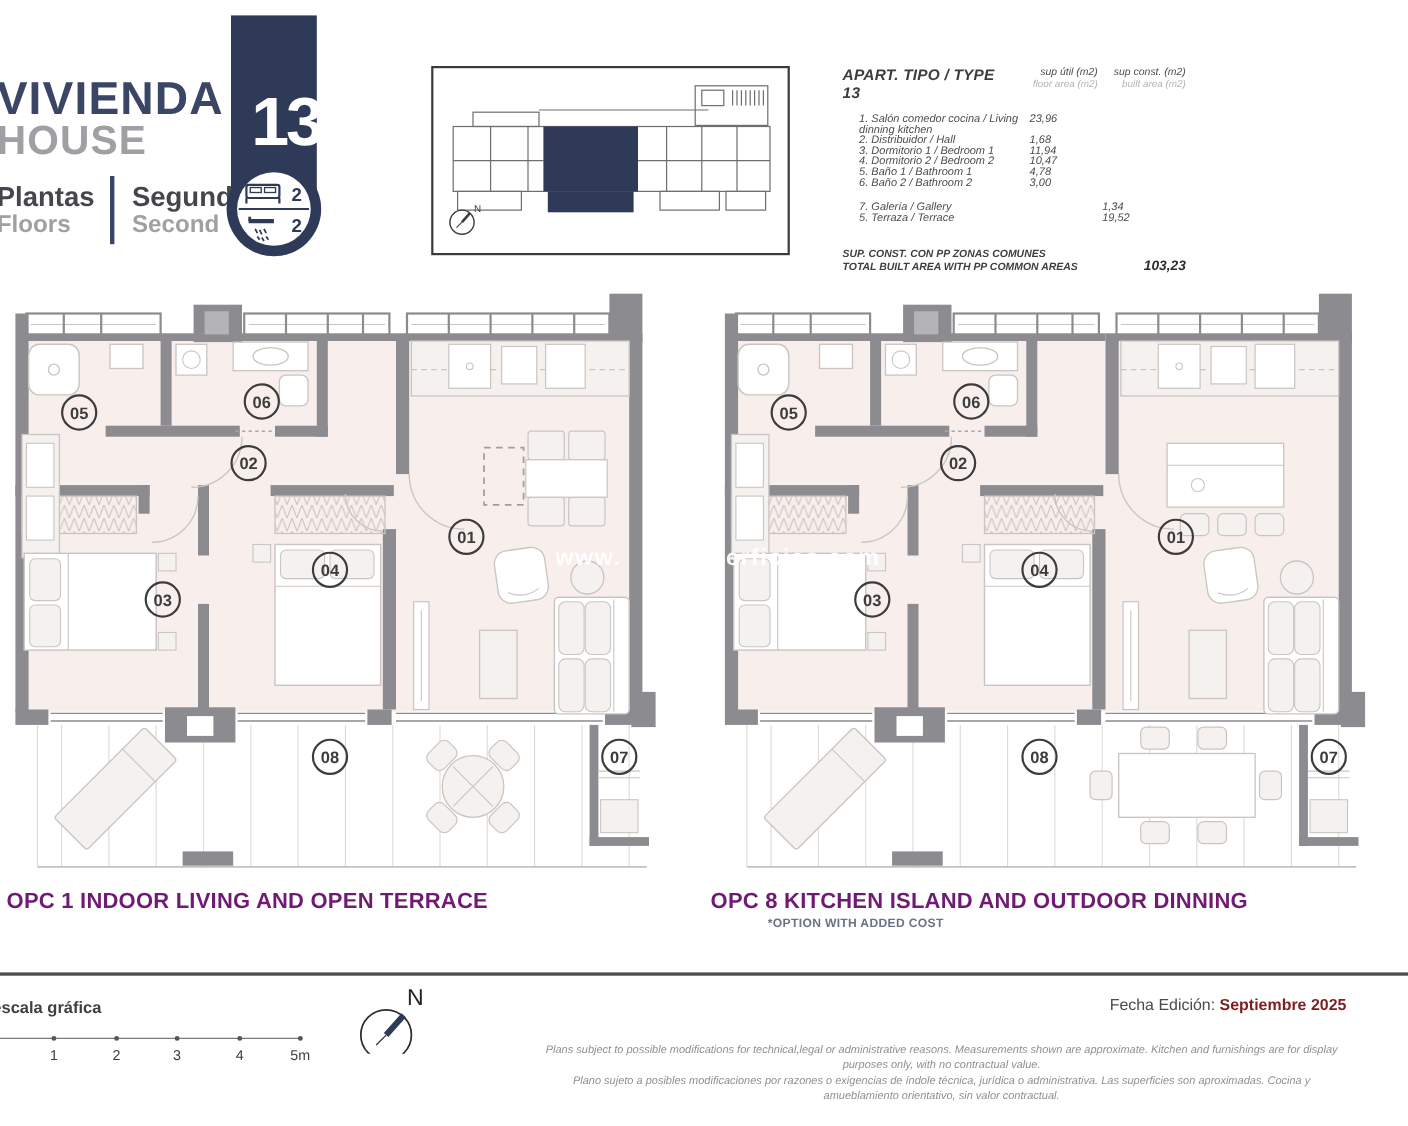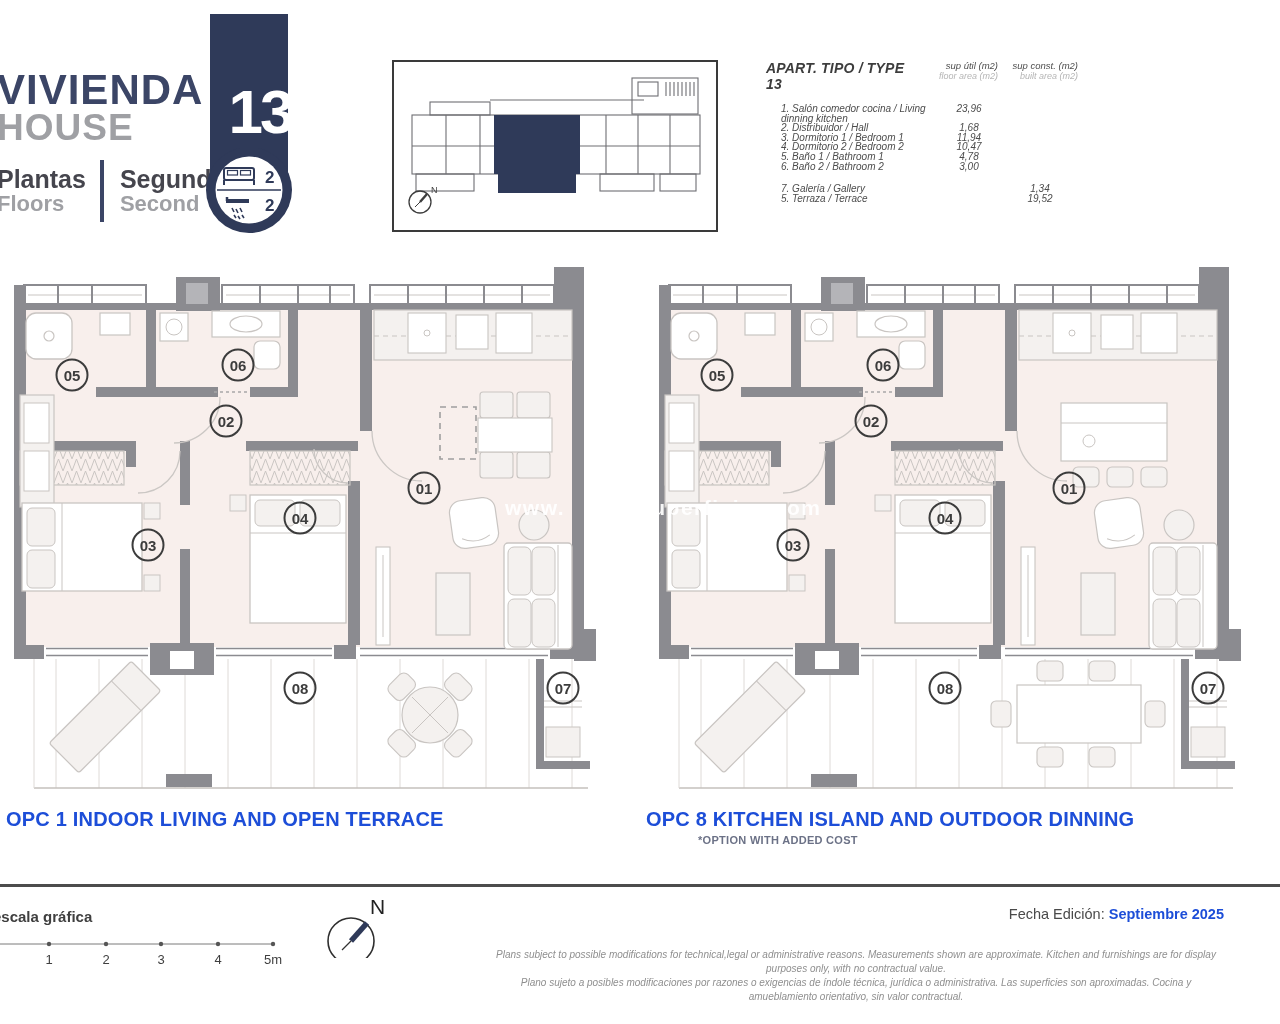--- a/index.html
+++ b/index.html
@@ -25,44 +25,44 @@
 
   
   .area-table{position:absolute;left:766px;top:60px;width:312px;font-style:italic;color:#4c4c4c;}
   .at-head{display:grid;grid-template-columns:1fr 76px 80px;align-items:start;}
   .at-title{font-size:14px;font-weight:bold;color:#3d3d3d;letter-spacing:0.2px;}
   .at-col{text-align:right;}
   .at-col-main{font-size:9.5px;font-weight:normal;color:#4f4f4f;line-height:11px;}
   .at-col-sub{font-size:9px;color:#b5b5b5;line-height:10px;}
   .at-rows{margin-top:12px;margin-left:15px;}
   .at-row{display:grid;grid-template-columns:1fr 66px 76px;font-size:10px;line-height:9.6px;}
-  .at-row .v{text-align:center;}
+  .at-row .v{text-align:left;}
   .at-row.gap{margin-bottom:13px;}
   .at-total{display:grid;grid-template-columns:1fr 76px;margin-top:24px;align-items:end;}
   .at-total-labels div{font-size:9.5px;font-weight:bold;color:#3f3f3f;line-height:10.5px;}
   .at-total-val{font-size:12.5px;font-weight:bold;color:#2e2e2e;text-align:right;}
 
   
   .plan{position:absolute;top:255px;width:600px;height:545px;}
   #plan-opc1{left:0;}
   #plan-opc2{left:645px;}
-  .watermark{position:absolute;left:505px;top:496px;display:flex;gap:74px;
+  .watermark{position:absolute;left:505px;top:496px;display:flex;gap:53px;
      font-size:21px;font-weight:bold;letter-spacing:1.5px;color:rgba(255,255,255,0.92);z-index:5;}
-  .caption{position:absolute;top:808px;font-size:20px;font-weight:bold;color:#1d4ed8;letter-spacing:0.2px;text-align:center;}
+  .caption{position:absolute;top:808px;font-size:20px;font-weight:bold;color:#701a75;letter-spacing:0.2px;text-align:center;}
   #cap1{left:6px;}
   #cap2{left:646px;}
   .caption-note{position:absolute;left:650px;top:834px;font-size:11px;font-weight:bold;color:#6b7186;letter-spacing:0.3px;margin-left:48px;}
 
   
   .footer-divider{position:absolute;left:0;top:884px;width:1280px;height:3px;background:#4c4c4c;}
   .scale-label{position:absolute;left:-7px;top:908px;font-size:15px;font-weight:bold;color:#3f3f3f;}
   .scalebar{position:absolute;left:0;top:936px;}
   .compass-footer{position:absolute;left:320px;top:896px;}
   .fecha{position:absolute;right:56px;top:906px;font-size:14.5px;color:#4a4a4a;}
-  .fecha b{color:#1d4ed8;}
+  .fecha b{color:#7f1d1d;}
   .disclaimer{position:absolute;left:486px;top:948px;width:740px;text-align:center;
      font-size:10px;font-style:italic;color:#8f8f8f;line-height:14px;}
 </style>
 </head>
 <body>
 
 <div class="page">
 
   <div class="title-block">
     <div class="title-es">VIVIENDA</div>
@@ -191,20 +191,27 @@
           <span>7. Galería / Gallery</span>
           <span class="v"></span>
           <span class="v">1,34</span>
         </div>
         <div class="at-row">
           <span>5. Terraza / Terrace</span>
           <span class="v"></span>
           <span class="v">19,52</span>
         </div>
       </div>
+    <div class="at-total">
+      <div class="at-total-labels">
+        <div>SUP. CONST. CON PP ZONAS COMUNES</div>
+        <div>TOTAL BUILT AREA WITH PP COMMON AREAS</div>
+      </div>
+      <div class="at-total-val">103,23</div>
+    </div>
   </div>
 
   <div class="plan" id="plan-opc1"><svg width="600" height="545" viewBox="0 0 600 545">
         <defs>
           <pattern id="h-opc1" width="9" height="12" patternUnits="userSpaceOnUse">
             <path d="M0 12 L4.5 0 L9 12" stroke="#c9c5c2" fill="none" stroke-width="1"></path>
           </pattern>
         </defs>
         <rect x="20" y="48" width="560" height="344" fill="#f8efec"></rect>
         <rect x="34" y="404" width="552" height="129" fill="#ffffff"></rect>

